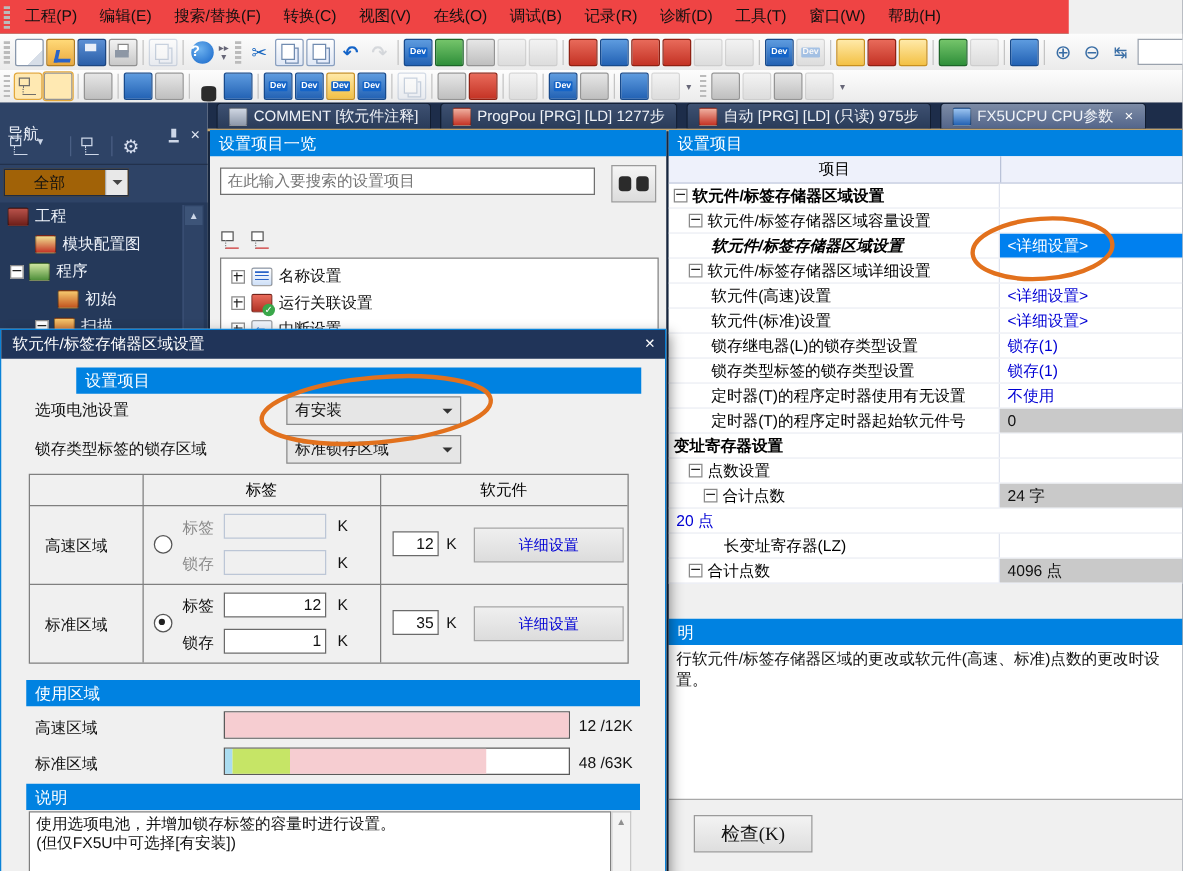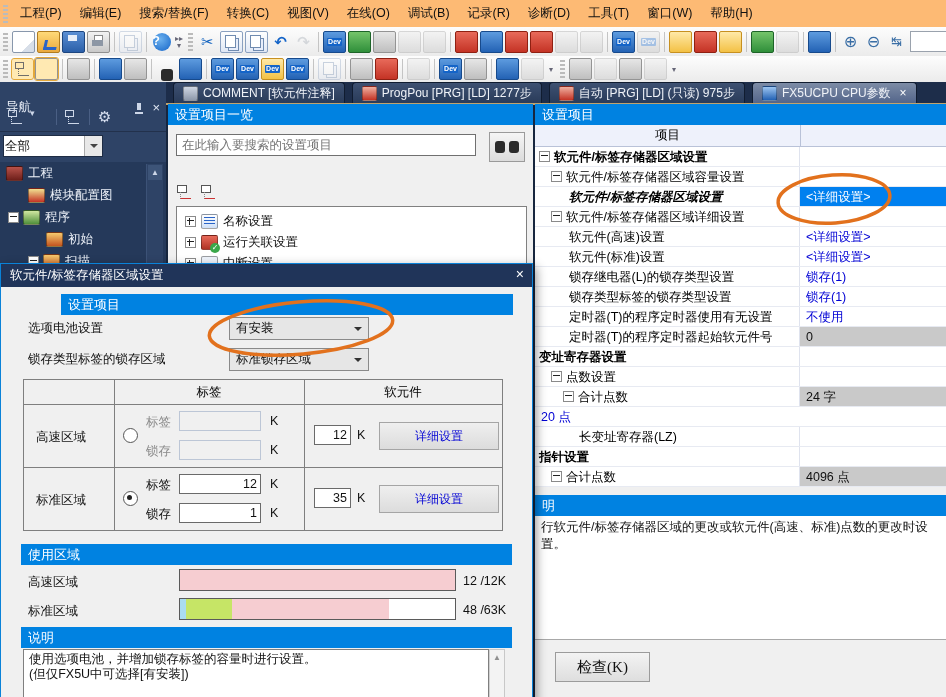--- a/index.html
+++ b/index.html
@@ -1,19 +1,19 @@
 <!DOCTYPE html>
 <html><head>
 <meta charset="utf-8">
 <style>
   html,body{margin:0;padding:0;width:946px;height:697px;overflow:hidden;
     font-family:"Liberation Sans","DejaVu Sans",sans-serif;background:#f0f0f0;position:relative;}
   .abs{position:absolute;}
   
-  .menubar{left:0;top:0;width:946px;height:27px;background:#fdba74;border-bottom:1px solid #14532d;
+  .menubar{left:0;top:0;width:855px;height:27px;background:#ef4444;border-bottom:1px solid #14532d;
     display:flex;align-items:center;}
   .grip{width:5px;height:18px;margin:0 3px;background:repeating-linear-gradient(#bbb 0 2px,transparent 2px 4px);flex:none;}
   .menu-item{padding:4px 9px;font-size:12.5px;color:#111;white-space:nowrap;}
   
   .toolbar{left:0;width:946px;background:linear-gradient(#fdfdfd,#ebebeb);display:flex;align-items:center;}
   .tb1{top:27px;height:29px;border-bottom:1px solid #d8d8d8;}
   .tb2{top:56px;height:26px;border-bottom:1px solid #c9c9c9;}
   .sep{width:1px;height:20px;background:#c4c4c4;margin:0 3px;flex:none;}
   .ic{width:21px;height:20px;margin:1px;border-radius:2px;position:relative;flex:none;
     display:flex;align-items:center;justify-content:center;font-size:13px;}
@@ -61,21 +61,21 @@
   .pin{width:10px;height:12px;position:relative;margin-right:8px;}
   .pin::before{content:"";position:absolute;left:3px;top:1px;width:4px;height:7px;background:#cdd7e8;}
   .pin::after{content:"";position:absolute;left:1px;bottom:0;width:8px;height:2px;background:#cdd7e8;}
   .nav-x{margin-right:6px;font-size:13px;color:#dfe6f2;}
   .nav-tools{left:0;top:21px;width:166px;height:29px;display:flex;align-items:center;padding-left:4px;box-sizing:border-box;border-bottom:1px solid #22314c;}
   .nticon{width:20px;height:18px;margin:0 2px;position:relative;flex:none;}
   .ntree::before{content:"";position:absolute;left:2px;top:2px;width:7px;height:5px;border:1px solid #cdd7e8;}
   .ntree::after{content:"";position:absolute;left:5px;top:8px;width:10px;height:7px;border-left:1px dotted #cdd7e8;border-bottom:1px solid #cdd7e8;}
   .gear::after{content:"⚙";font-size:15px;color:#d7dff0;position:absolute;left:2px;top:0px;}
   .nav-sep{width:1px;height:16px;background:#4a5f84;margin:0 4px;}
-  .nav-combo{left:3px;top:53px;width:100px;height:22px;background:#ffffff;color:#111;font-size:12.5px;display:flex;align-items:center;padding-left:1px;box-sizing:border-box;border:1px solid #1e2c44;}
+  .nav-combo{left:3px;top:53px;width:100px;height:22px;background:#a16207;color:#111;font-size:12.5px;display:flex;align-items:center;padding-left:23px;box-sizing:border-box;border:1px solid #1e2c44;}
   .nav-combo .btn{position:absolute;right:0;top:0;width:17px;height:20px;background:#e8e8e8;border-left:1px solid #aaa;}
   .nav-tree{left:0;top:80px;width:166px;height:535px;background:#25395a;}
   .nav-item{display:flex;align-items:center;height:22px;font-size:12.5px;color:#eef2f9;white-space:nowrap;}
   .nav-item .icn{width:15px;height:13px;border-radius:2px;margin-right:5px;flex:none;border:1px solid rgba(0,0,0,.4);}
   .xp-d{width:9px;height:9px;background:#fff;border:1px solid #8a8a8a;position:relative;margin-right:4px;flex:none;}
   .xp-d::after{content:"";position:absolute;left:1px;right:1px;top:3px;height:1px;background:#222;}
   .nav-scroll{left:146px;top:82px;width:16px;height:180px;background:#2e4366;border-left:1px solid #3c5277;}
   .scr-up{width:14px;height:15px;margin:1px;background:#3d5478;display:flex;align-items:center;justify-content:center;font-size:8px;color:#cdd7e8;}
   
   .content-border{left:166px;top:103px;width:780px;height:594px;border-top:2px solid #c1a36c;background:#17263e;}
@@ -504,27 +504,20 @@
     </div>
     <div class="sp-row i3 v-blue">
       <div class="sp-value">20 点</div>
     </div>
     <div class="sp-row i3 v-blue">
       <div class="sp-label">
           <span class="pad"></span>
           <span class="lbl">长变址寄存器(LZ)</span>
         </div>
     </div>
-    <div class="sp-row b i0">
-      <div class="sp-label">
-          <span class="pad"></span>
-          <span class="lbl">指针设置</span>
-        </div>
-      <div class="sp-value"></div>
-    </div>
     <div class="sp-row i1 v-gray">
       <div class="sp-label">
           <span class="pad"></span>
           <div class="xp"></div>
           <span class="lbl">合计点数</span>
         </div>
       <div class="sp-value">4096 点</div>
     </div>
   </div>
   <div class="blue-bar sp-desc-head" style="left:0;width:411px">

